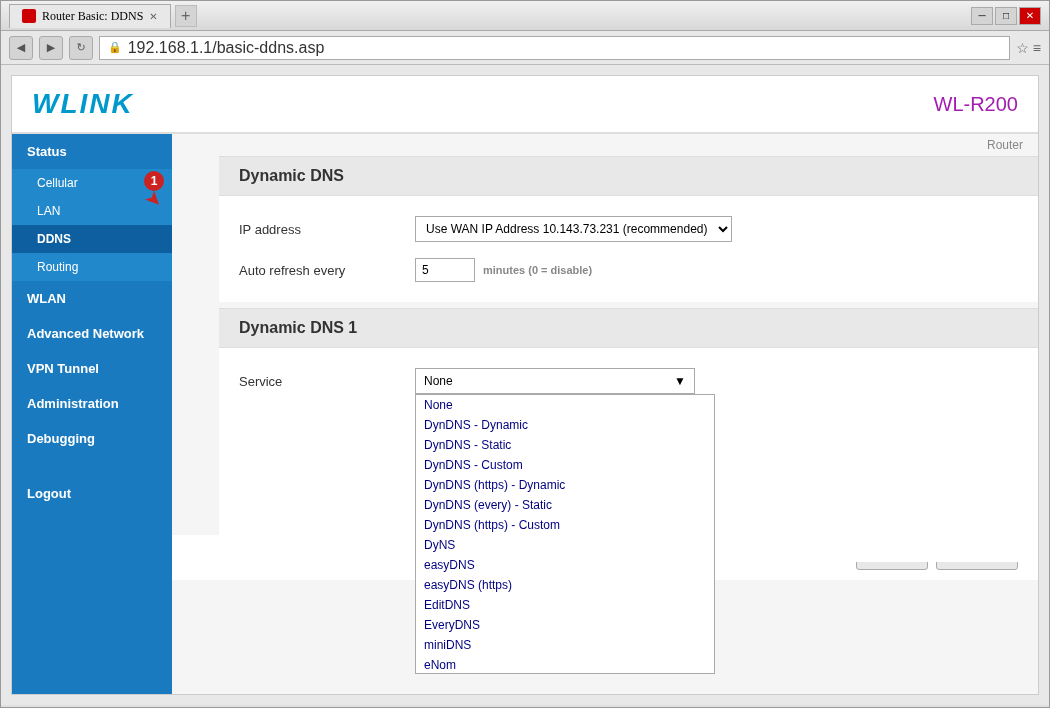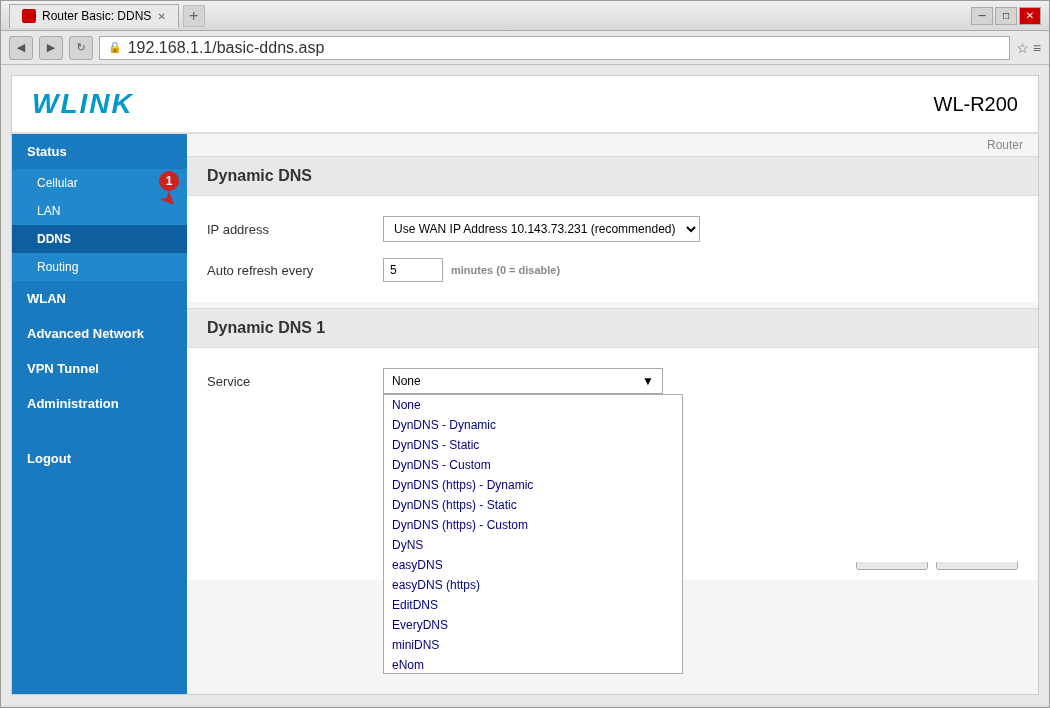--- a/index.html
+++ b/index.html
@@ -30,20 +30,21 @@
     .tab-active {
       background: #e8e8e8;
       border: 1px solid #aaa;
       border-bottom: none;
       padding: 4px 12px;
       font-size: 12px;
       display: flex;
       align-items: center;
       gap: 6px;
       height: 24px;
+      font-family: Liberation Serif, serif;
     }
     .tab-favicon {
       width: 14px;
       height: 14px;
       background: #c00;
       border-radius: 2px;
     }
     .tab-close {
       cursor: pointer;
       font-size: 10px;
@@ -108,33 +109,33 @@
     }
     .wlink-logo {
       font-size: 28px;
       font-weight: bold;
       color: #0099cc;
       letter-spacing: 2px;
       font-style: italic;
     }
     .model-name {
       font-size: 20px;
-      color: #000000;
+      color: #a21caf;
       font-weight: normal;
     }
 
     
     .router-body {
       display: flex;
       min-height: 560px;
     }
 
     
     .sidebar {
-      width: 175px;
+      width: 160px;
       background: #1a7abf;
       flex-shrink: 0;
     }
     .sidebar-item {
       padding: 10px 15px;
       color: white;
       cursor: pointer;
       font-size: 13px;
       font-weight: bold;
     }
@@ -162,20 +163,21 @@
       text-align: right;
       padding: 4px 15px;
       font-size: 12px;
       color: #888;
       background: #f5f5f5;
     }
 
     .section {
       background: #f5f5f5;
       margin: 0;
+      padding-left: 47px;
     }
 
     .section-title {
       background: #e8e8e8;
       padding: 10px 20px;
       font-size: 16px;
       font-weight: bold;
       color: #333;
       border-bottom: 1px solid #ddd;
       border-top: 1px solid #ddd;
@@ -385,20 +387,23 @@
             <span>WLAN</span>
           </div>
           <div class="sidebar-item">
             <span>Advanced Network</span>
           </div>
           <div class="sidebar-item">
             <span>VPN Tunnel</span>
           </div>
           <div class="sidebar-item">
             <span>Administration</span>
+          </div>
+          <div class="sidebar-item">
+            <span>Debugging</span>
           </div>
           <div style="height:20px;"></div>
           <div class="sidebar-item">
             <span>Logout</span>
           </div>
         </div>
 
         <div class="main-content">
           <div class="breadcrumb">Router</div>
 
@@ -432,21 +437,21 @@
                     <span>▼</span>
                   </div>
 
                   <div class="dropdown-list">
                     <div class="dropdown-list-inner">
                     <div class="dropdown-option">None</div>
                         <div class="dropdown-option">DynDNS - Dynamic</div>
                         <div class="dropdown-option">DynDNS - Static</div>
                         <div class="dropdown-option">DynDNS - Custom</div>
                         <div class="dropdown-option">DynDNS (https) - Dynamic</div>
-                        <div class="dropdown-option">DynDNS (https) - Static</div>
+                        <div class="dropdown-option">DynDNS (every) - Static</div>
                         <div class="dropdown-option">DynDNS (https) - Custom</div>
                         <div class="dropdown-option">DyNS</div>
                         <div class="dropdown-option">easyDNS</div>
                         <div class="dropdown-option">easyDNS (https)</div>
                         <div class="dropdown-option">EditDNS</div>
                         <div class="dropdown-option">EveryDNS</div>
                         <div class="dropdown-option">miniDNS</div>
                         <div class="dropdown-option">eNom</div>
                       </div>
                   </div>

